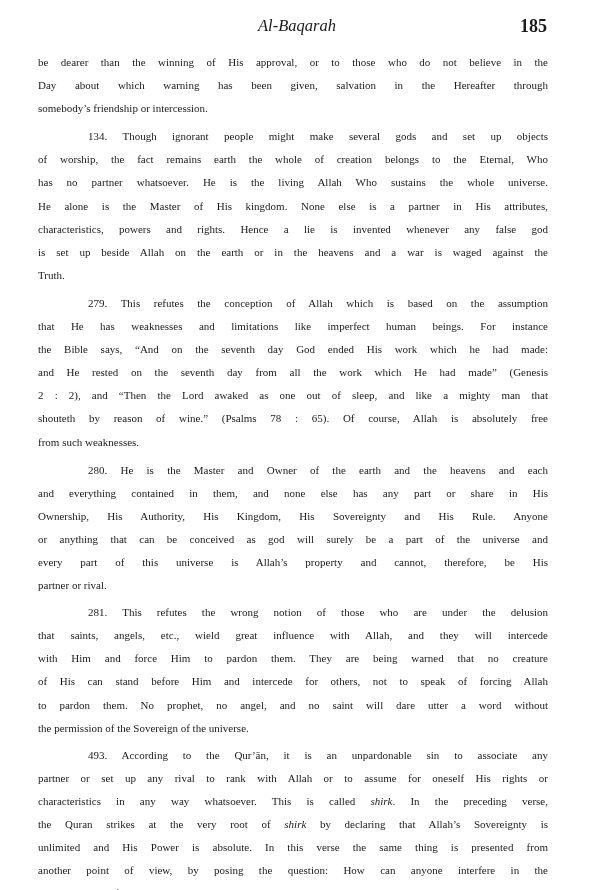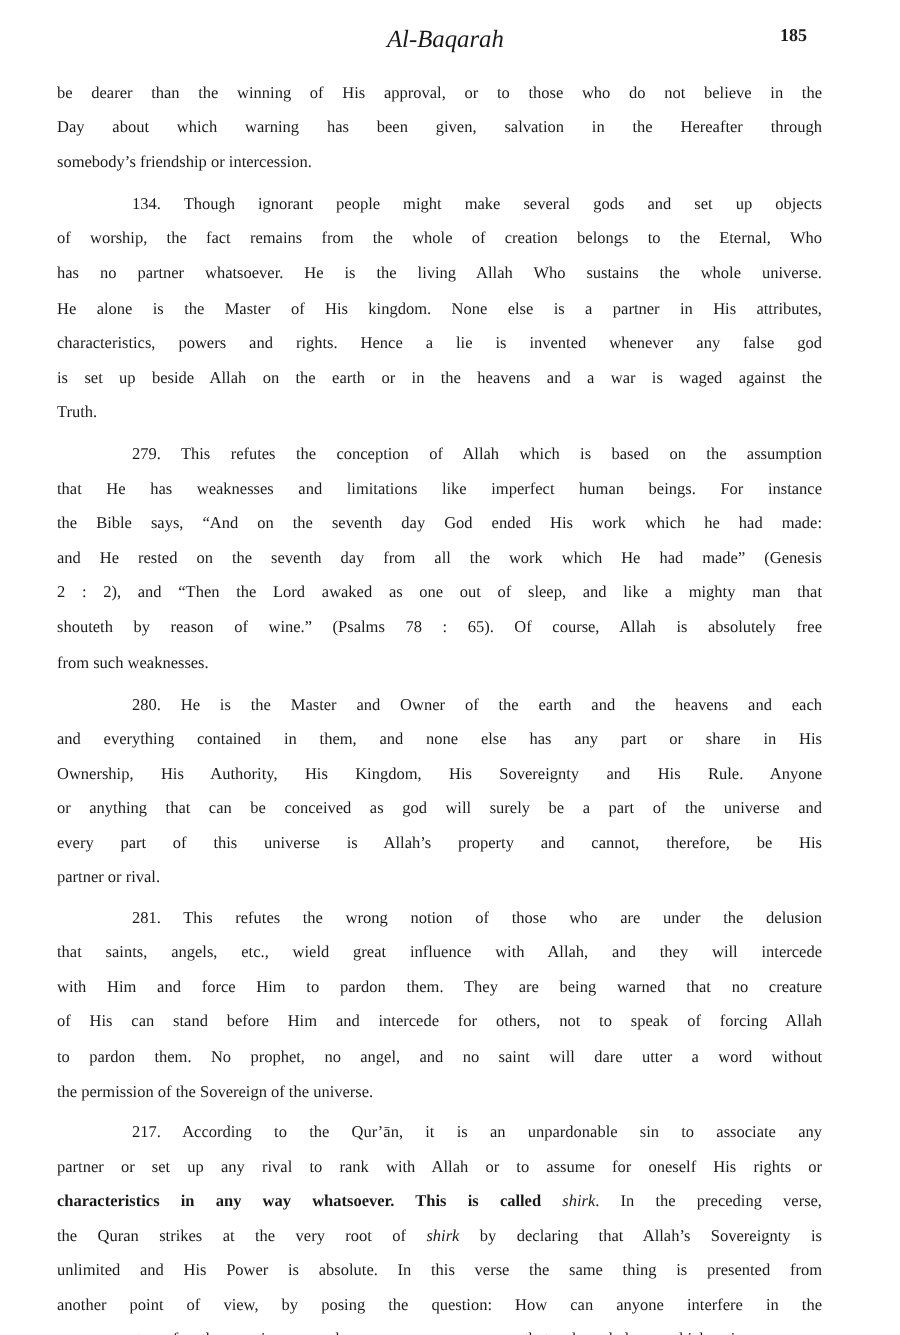--- a/index.html
+++ b/index.html
@@ -11,21 +11,21 @@
     position: relative;
   }
   .page { position: absolute; left: 0; top: 0; width: 600px; height: 890px; padding-left: 20px; }
   .header { position: absolute; top: 16px; left: 0; width: 600px; height: 24px; }
   .running-title {
     position: absolute; left: 258px; top: 0;
     font-style: italic; font-size: 16.5px;
   }
   .page-number {
     position: absolute; left: 520px; top: 0;
-    font-weight: bold; font-size: 12px;
+    font-weight: bold; font-size: 18px;
   }
   .body-text { position: absolute; left: 38px; top: 51px; width: 510px; }
   .para { margin: 0; }
   .line {
     display: block; height: 23.1px; line-height: 23.1px;
     font-size: 11px; white-space: nowrap;
     text-align: justify; text-align-last: justify;
   }
   .line.last { text-align-last: left; }
   .line.first { padding-left: 50px; }
@@ -47,21 +47,21 @@
 
     <div class="para">
       <span class="line">be dearer than the winning of His approval, or to those who do not believe in the</span>
       <span class="line">Day about which warning has been given, salvation in the Hereafter through</span>
       <span class="line last">somebody’s friendship or intercession.</span>
     </div>
     <div class="gap-1"></div>
 
     <div class="para">
       <span class="line first">134. Though ignorant people might make several gods and set up objects</span>
-      <span class="line">of worship, the fact remains from the whole of creation belongs to the Eternal, Who</span>
+      <span class="line">of worship, the fact remains earth the whole of creation belongs to the Eternal, Who</span>
       <span class="line">has no partner whatsoever. He is the living Allah Who sustains the whole universe.</span>
       <span class="line">He alone is the Master of His kingdom. None else is a partner in His attributes,</span>
       <span class="line">characteristics, powers and rights. Hence a lie is invented whenever any false god</span>
       <span class="line">is set up beside Allah on the earth or in the heavens and a war is waged against the</span>
       <span class="line last">Truth.</span>
     </div>
     <div class="gap-1"></div>
 
     <div class="para">
       <span class="line first">279. This refutes the conception of Allah which is based on the assumption</span>
@@ -88,23 +88,23 @@
       <span class="line first">281. This refutes the wrong notion of those who are under the delusion</span>
       <span class="line">that saints, angels, etc., wield great influence with Allah, and they will intercede</span>
       <span class="line">with Him and force Him to pardon them. They are being warned that no creature</span>
       <span class="line">of His can stand before Him and intercede for others, not to speak of forcing Allah</span>
       <span class="line">to pardon them. No prophet, no angel, and no saint will dare utter a word without</span>
       <span class="line last">the permission of the Sovereign of the universe.</span>
     </div>
     <div class="gap-2"></div>
 
     <div class="para">
-      <span class="line first">217. According to the Qur’ān, it is an unpardonable sin to associate any</span>
+      <span class="line first">493. According to the Qur’ān, it is an unpardonable sin to associate any</span>
       <span class="line">partner or set up any rival to rank with Allah or to assume for oneself His rights or</span>
-      <span class="line" style="text-align-last: justify;"><span style="white-space: pre; font-weight: bold;">characteristics in any way whatsoever. This is called </span><em style="white-space: pre;">shirk</em><span style="white-space: pre;">. In the preceding verse,</span></span>
+      <span class="line" style="text-align-last: justify;"><span style="white-space: pre;">characteristics in any way whatsoever. This is called </span><em style="white-space: pre;">shirk</em><span style="white-space: pre;">. In the preceding verse,</span></span>
       <span class="line" style="text-align-last: justify;"><span style="white-space: pre;">the Quran strikes at the very root of </span><em style="white-space: pre;">shirk</em><span style="white-space: pre;"> by declaring that Allah’s Sovereignty is</span></span>
       <span class="line">unlimited and His Power is absolute. In this verse the same thing is presented from</span>
       <span class="line">another point of view, by posing the question: How can anyone interfere in the</span>
       <span class="line">management of the universe when none possesses that knowledge which is a pre-</span>
 
     </div>
 
   </div>
 </div>
 

